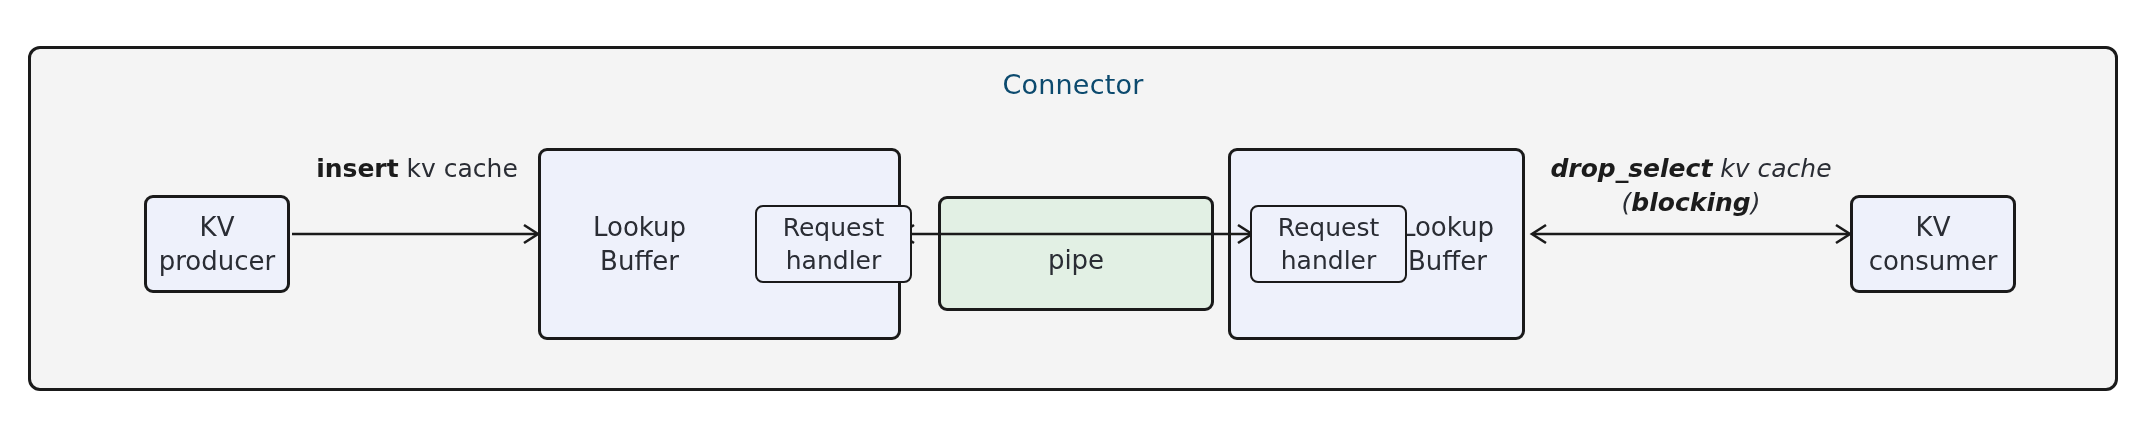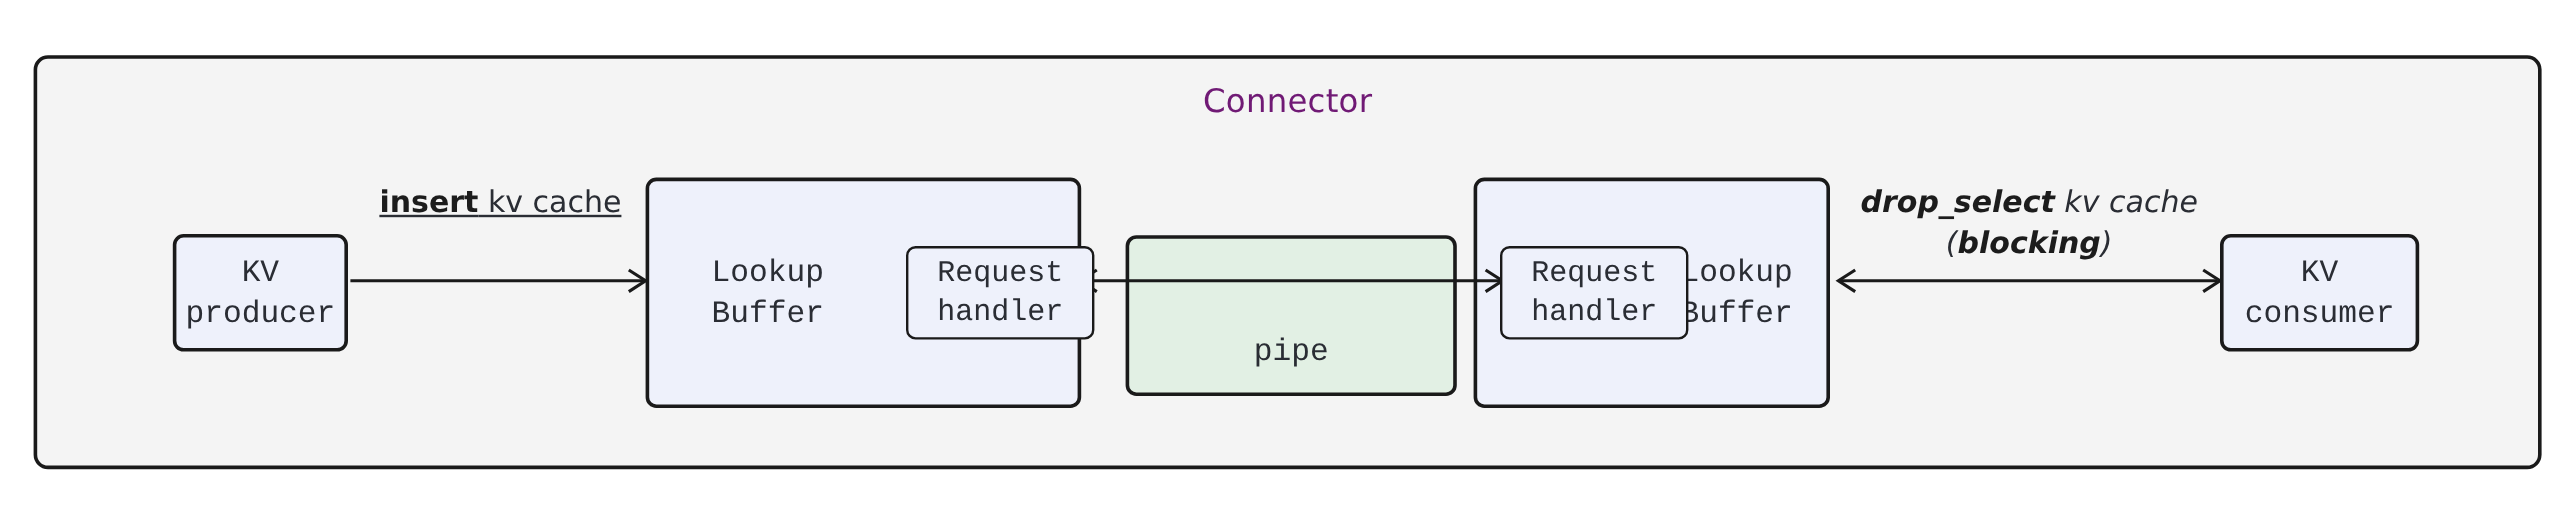--- a/index.html
+++ b/index.html
@@ -30,38 +30,37 @@
     border: 3px solid #1a1a1a;
     border-radius: 12px;
   }
   #connector-title {
     position: absolute;
     left: 0;
     top: 20px;
     width: 100%;
     text-align: center;
     font-size: 27px;
-    color: #701a75;
+    color: #0c4a6e;
     letter-spacing: .2px;
   }
 
   
   .node {
     position: absolute;
     box-sizing: border-box;
     border: 3px solid #1a1a1a;
     border-radius: 9px;
     display: flex;
     align-items: center;
     justify-content: center;
     text-align: center;
     color: #2a2d34;
     font-size: 26px;
     line-height: 1.32;
-    font-family: Liberation Mono, monospace;
   }
   .blue { background: #eef1fb; }
   .green { background: #e2f0e4; }
 
   
   #kv-producer {
     left: 144px; top: 195px; width: 146px; height: 98px;
   }
   #kv-consumer {
     left: 1850px; top: 195px; width: 166px; height: 98px;
@@ -91,23 +90,23 @@
   #request-handler-right {
     left: 1250px; top: 205px; width: 157px; height: 78px;
     border-width: 2px;
     border-radius: 8px;
     font-size: 25px;
     z-index: 4;
   }
 
   
   #pipe-box {
-    left: 938px; top: 196px; width: 276px; height: 134px;
+    left: 938px; top: 196px; width: 276px; height: 115px;
     align-items: flex-end;
-    padding-bottom: 17px;
+    padding-bottom: 31px;
     z-index: 1;
   }
 
   
   .arrow-svg {
     position: absolute;
     overflow: visible;
   }
   .arrow-line {
     stroke: #1a1a1a;
@@ -129,21 +128,21 @@
   
   .edge-label {
     position: absolute;
     text-align: center;
     font-size: 25px;
     color: #2a2d34;
     line-height: 1.34;
     white-space: nowrap;
   }
   .edge-label b { font-weight: 700; color: #1c1c1c; }
-  #label-insert { left: 222px; top: 152px; width: 390px; text-decoration: underline; }
+  #label-insert { left: 222px; top: 152px; width: 390px; }
   #label-drop   { left: 1498px; top: 152px; width: 386px; font-style: italic; }
 </style>
 </head>
 <body>
 
 <div id="stage">
 
   <div id="connector-box">
     <div id="connector-title">Connector</div>
   </div>

